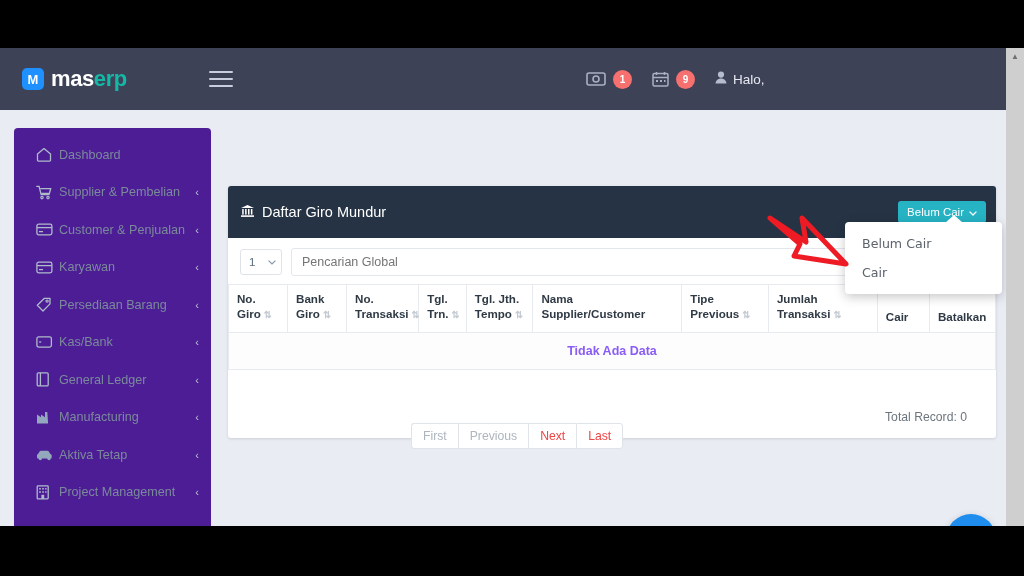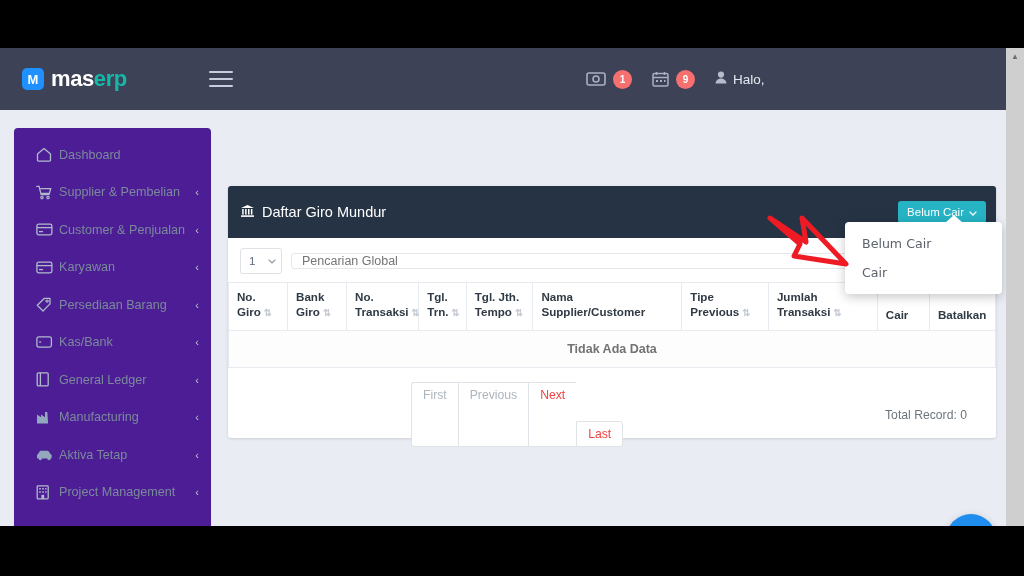--- a/index.html
+++ b/index.html
@@ -88,43 +88,43 @@
     padding: 10px 12px 8px 12px;
   }
   .page-select {
     width: 42px; height: 26px; border: 1px solid #dfe3e8; border-radius: 3px;
     font-size: 11.5px; color: #5a6b7b; background: #fff;
     display: flex; align-items: center; justify-content: space-between;
     padding: 0 5px 0 8px; cursor: pointer;
   }
   .page-select .cv { font-size: 8px; color: #8a97a5; }
   .search-input {
-    flex: 1; height: 16px; border: 1px solid #e3e7ec; border-radius: 3px;
+    flex: 1; height: 28px; border: 1px solid #e3e7ec; border-radius: 3px;
     background: #fff; font-size: 12.5px; color: #adb5bd;
     padding: 0 10px; font-family: "Liberation Sans", sans-serif;
     outline: none;
   }
   
   .tbl { width: 100%; border-collapse: collapse; table-layout: fixed; }
   .tbl th {
     border: 1px solid #e7eaee; border-left: none;
     font-size: 11.6px; color: #2f3a45; font-weight: bold;
     text-align: left; vertical-align: top;
     padding: 7px 5px 7px 8px; line-height: 1.28; height: 48px; margin-top: 28px;
   }
   .tbl th:first-child { border-left: 1px solid #e7eaee; }
   .sort { color: #c2c9d1; font-size: 9.5px; letter-spacing: -1px; padding-left: 3px; }
   .tbl td.nodata {
     border: 1px solid #e7eaee; text-align: center; font-size: 12.5px;
-    font-weight: bold; color: #737373; padding: 11px 0; background: #fdfdfd;
+    font-weight: bold; color: #8b5cf6; padding: 11px 0; background: #fdfdfd;
   }
   .pager-row {
     display: flex; align-items: center; padding: 14px 12px 0 12px;
   }
-  .pager { display: flex; margin-left: 171px; }
+  .pager { display: flex; margin-left: 171px; align-items: flex-end; }
   .pg {
     border: 1px solid #e0e4e9; border-right: none; padding: 5px 11px;
     font-size: 12.2px; color: #adb5bd; background: #fff; cursor: pointer;
   }
   .pg.active { color: #ef4444; cursor: pointer; }
   .pg:last-child { border-right: 1px solid #e0e4e9; }
   .pg:first-child { border-radius: 3px 0 0 3px; }
   .pg:last-child { border-radius: 0 3px 3px 0; margin-top: 39px; }
   .total {
     margin-left: auto; font-size: 12.2px; color: #6c757d; padding-right: 17px;

